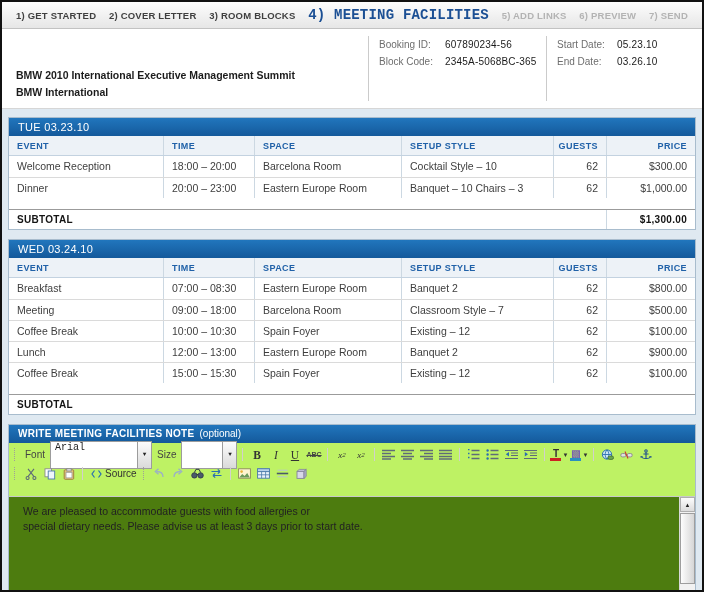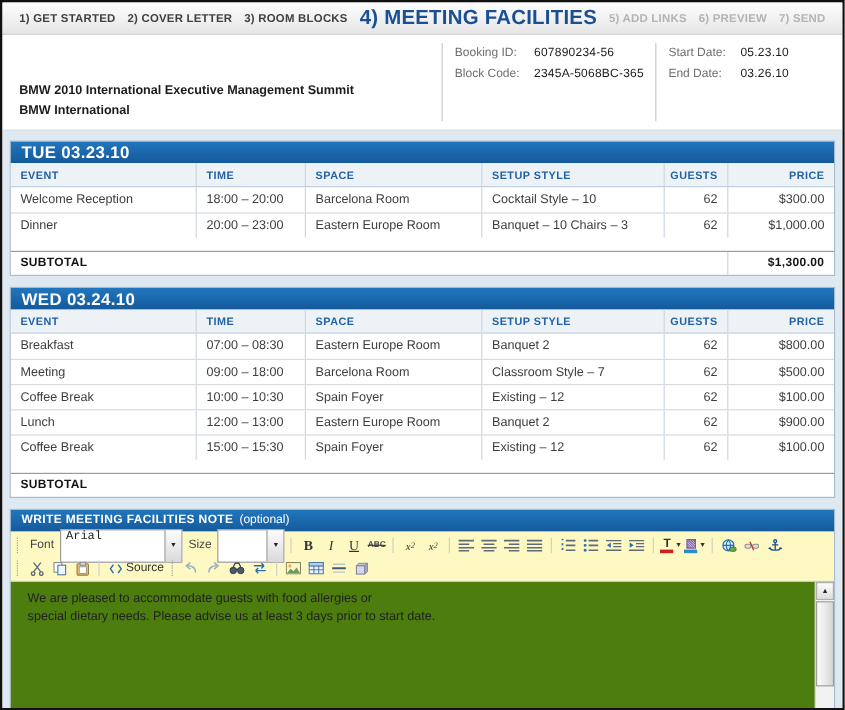--- a/index.html
+++ b/index.html
@@ -2,56 +2,56 @@
 <html><head>
 <meta charset="utf-8">
 <style>
   * { margin:0; padding:0; box-sizing:border-box; }
   body { font-family:"Liberation Sans", sans-serif; background:#fff; }
   .window { width:704px; height:592px; border:2px solid #111; background:#fff; display:flex; flex-direction:column; overflow:hidden; }
 
   
   .stepnav { height:27px; flex:none; display:flex; align-items:center; justify-content:space-between; padding:0 14px; background:linear-gradient(#fdfdfd,#e6e6e6); border-bottom:1px solid #c2c2c2; }
   .step { font-weight:bold; font-size:9.5px; letter-spacing:.2px; color:#3f3f3f; white-space:nowrap; cursor:default; }
-  .step.active { font-size:17px; color:#1b4f94; }
+  .step.active { font-size:14px; color:#1b4f94;font-family:Liberation Mono, monospace; }
   .step.upcoming { color:#b3b3b3; }
 
   
   .bookbar { flex:none; display:flex; background:#fff; border-bottom:1px solid #d6d6d6; padding:7px 0 7px 14px; }
   .bk-left { width:352px;margin-top:31px; }
   .bk-title, .bk-company { font-weight:bold; font-size:10.5px; color:#1c1c1c; line-height:17px; white-space:nowrap; }
   .bk-mid { width:178px; border-left:1px solid #cbcbcb; padding-left:10px; }
   .bk-right { flex:1; border-left:1px solid #cbcbcb; padding-left:10px; }
   .pair { display:flex; font-size:10px; line-height:17px; white-space:nowrap; }
   .pair .lbl { color:#6e6e6e; width:66px; flex:none; }
   .bk-right .pair .lbl { width:60px; }
   .pair .val { font-weight:normal; color:#1b1b1b; letter-spacing:.2px; }
 
   
   .content { flex:none; background:#dfe9f1; padding:8px 6px 1px 6px; }
 
   .day-table { background:#fff; border:1px solid #a8bccd; margin-bottom:9px; }
-  .day-bar { height:18px; line-height:18px; background:linear-gradient(#2176bd,#14599b); color:#fff; font-weight:bold; font-size:14px; letter-spacing:.3px; padding-left:9px; }
+  .day-bar { height:18px; line-height:18px; background:linear-gradient(#2176bd,#14599b); color:#fff; font-weight:normal; font-size:11px; letter-spacing:.3px; padding-left:9px; }
   .grid-row { display:grid; grid-template-columns:154px 91px 147px 152px 53px 89px; }
   .cell { padding-left:8px; white-space:nowrap; overflow:hidden; }
   .cell.num { text-align:right; padding-right:8px; padding-left:0; }
   .grid-row .cell + .cell { border-left:1px solid #ccd8e2; }
   .colhead { background:#edf2f7; height:20px; line-height:20px; border-bottom:1px solid #c3d2e0; }
   .colhead .cell { font-size:9px; font-weight:bold; color:#2061a8; letter-spacing:.4px; }
   .data-row { height:21px; line-height:21px; font-size:10.5px; color:#3e3e3e; }
   .data-row + .data-row { border-top:1px solid #dadada; }
   .sub-row { display:grid; grid-template-columns:597px 89px; border-top:1px solid #9b9b9b; height:20px; line-height:20px;margin-top:11px; }
   .sub-row .cell { font-weight:bold; font-size:10px; color:#141414; letter-spacing:.3px; }
   .sub-row .cell + .cell { border-left:1px solid #ccd8e2; }
 
   
   .note { background:#fff; border:1px solid #a8bccd; margin-top:3px; }
   .note-bar { height:18px; line-height:18px; background:linear-gradient(#2176bd,#14599b); color:#fff; font-size:10px; padding-left:9px; display:flex; gap:5px; align-items:center; }
   .note-title { font-weight:bold; letter-spacing:.3px; }
-  .toolbar { background:#fef9c3; padding:2px 4px 1px 4px; border-bottom:1px solid #c9c9c9; }
+  .toolbar { background:#bef264; padding:2px 4px 13px 4px; border-bottom:1px solid #c9c9c9; }
   .tb-row { display:flex; align-items:center; height:19px; gap:2px; }
   .tb-handle { width:3px; height:13px; border-left:1px dotted #a09e9a; margin:0 3px 0 1px; flex:none; }
   .tb-sep { width:1px; height:13px; background:#d2d0cc; margin:0 3px; flex:none; }
   .tb-label { font-size:10px; color:#444; margin:0 3px; }
   .tb-btn { min-width:17px; height:16px; display:flex; align-items:center; justify-content:center; color:#333; cursor:default; }
   .tb-btn svg { display:block; }
   .t-bold { font-family:"Liberation Serif",serif; font-weight:bold; font-size:11.5px; }
   .t-italic { font-family:"Liberation Serif",serif; font-style:italic; font-size:11.5px; }
   .t-under { font-family:"Liberation Serif",serif; font-size:11.5px; text-decoration:underline; }
   .t-strike { font-size:7px; font-weight:bold; text-decoration:line-through; color:#444; letter-spacing:0; }

